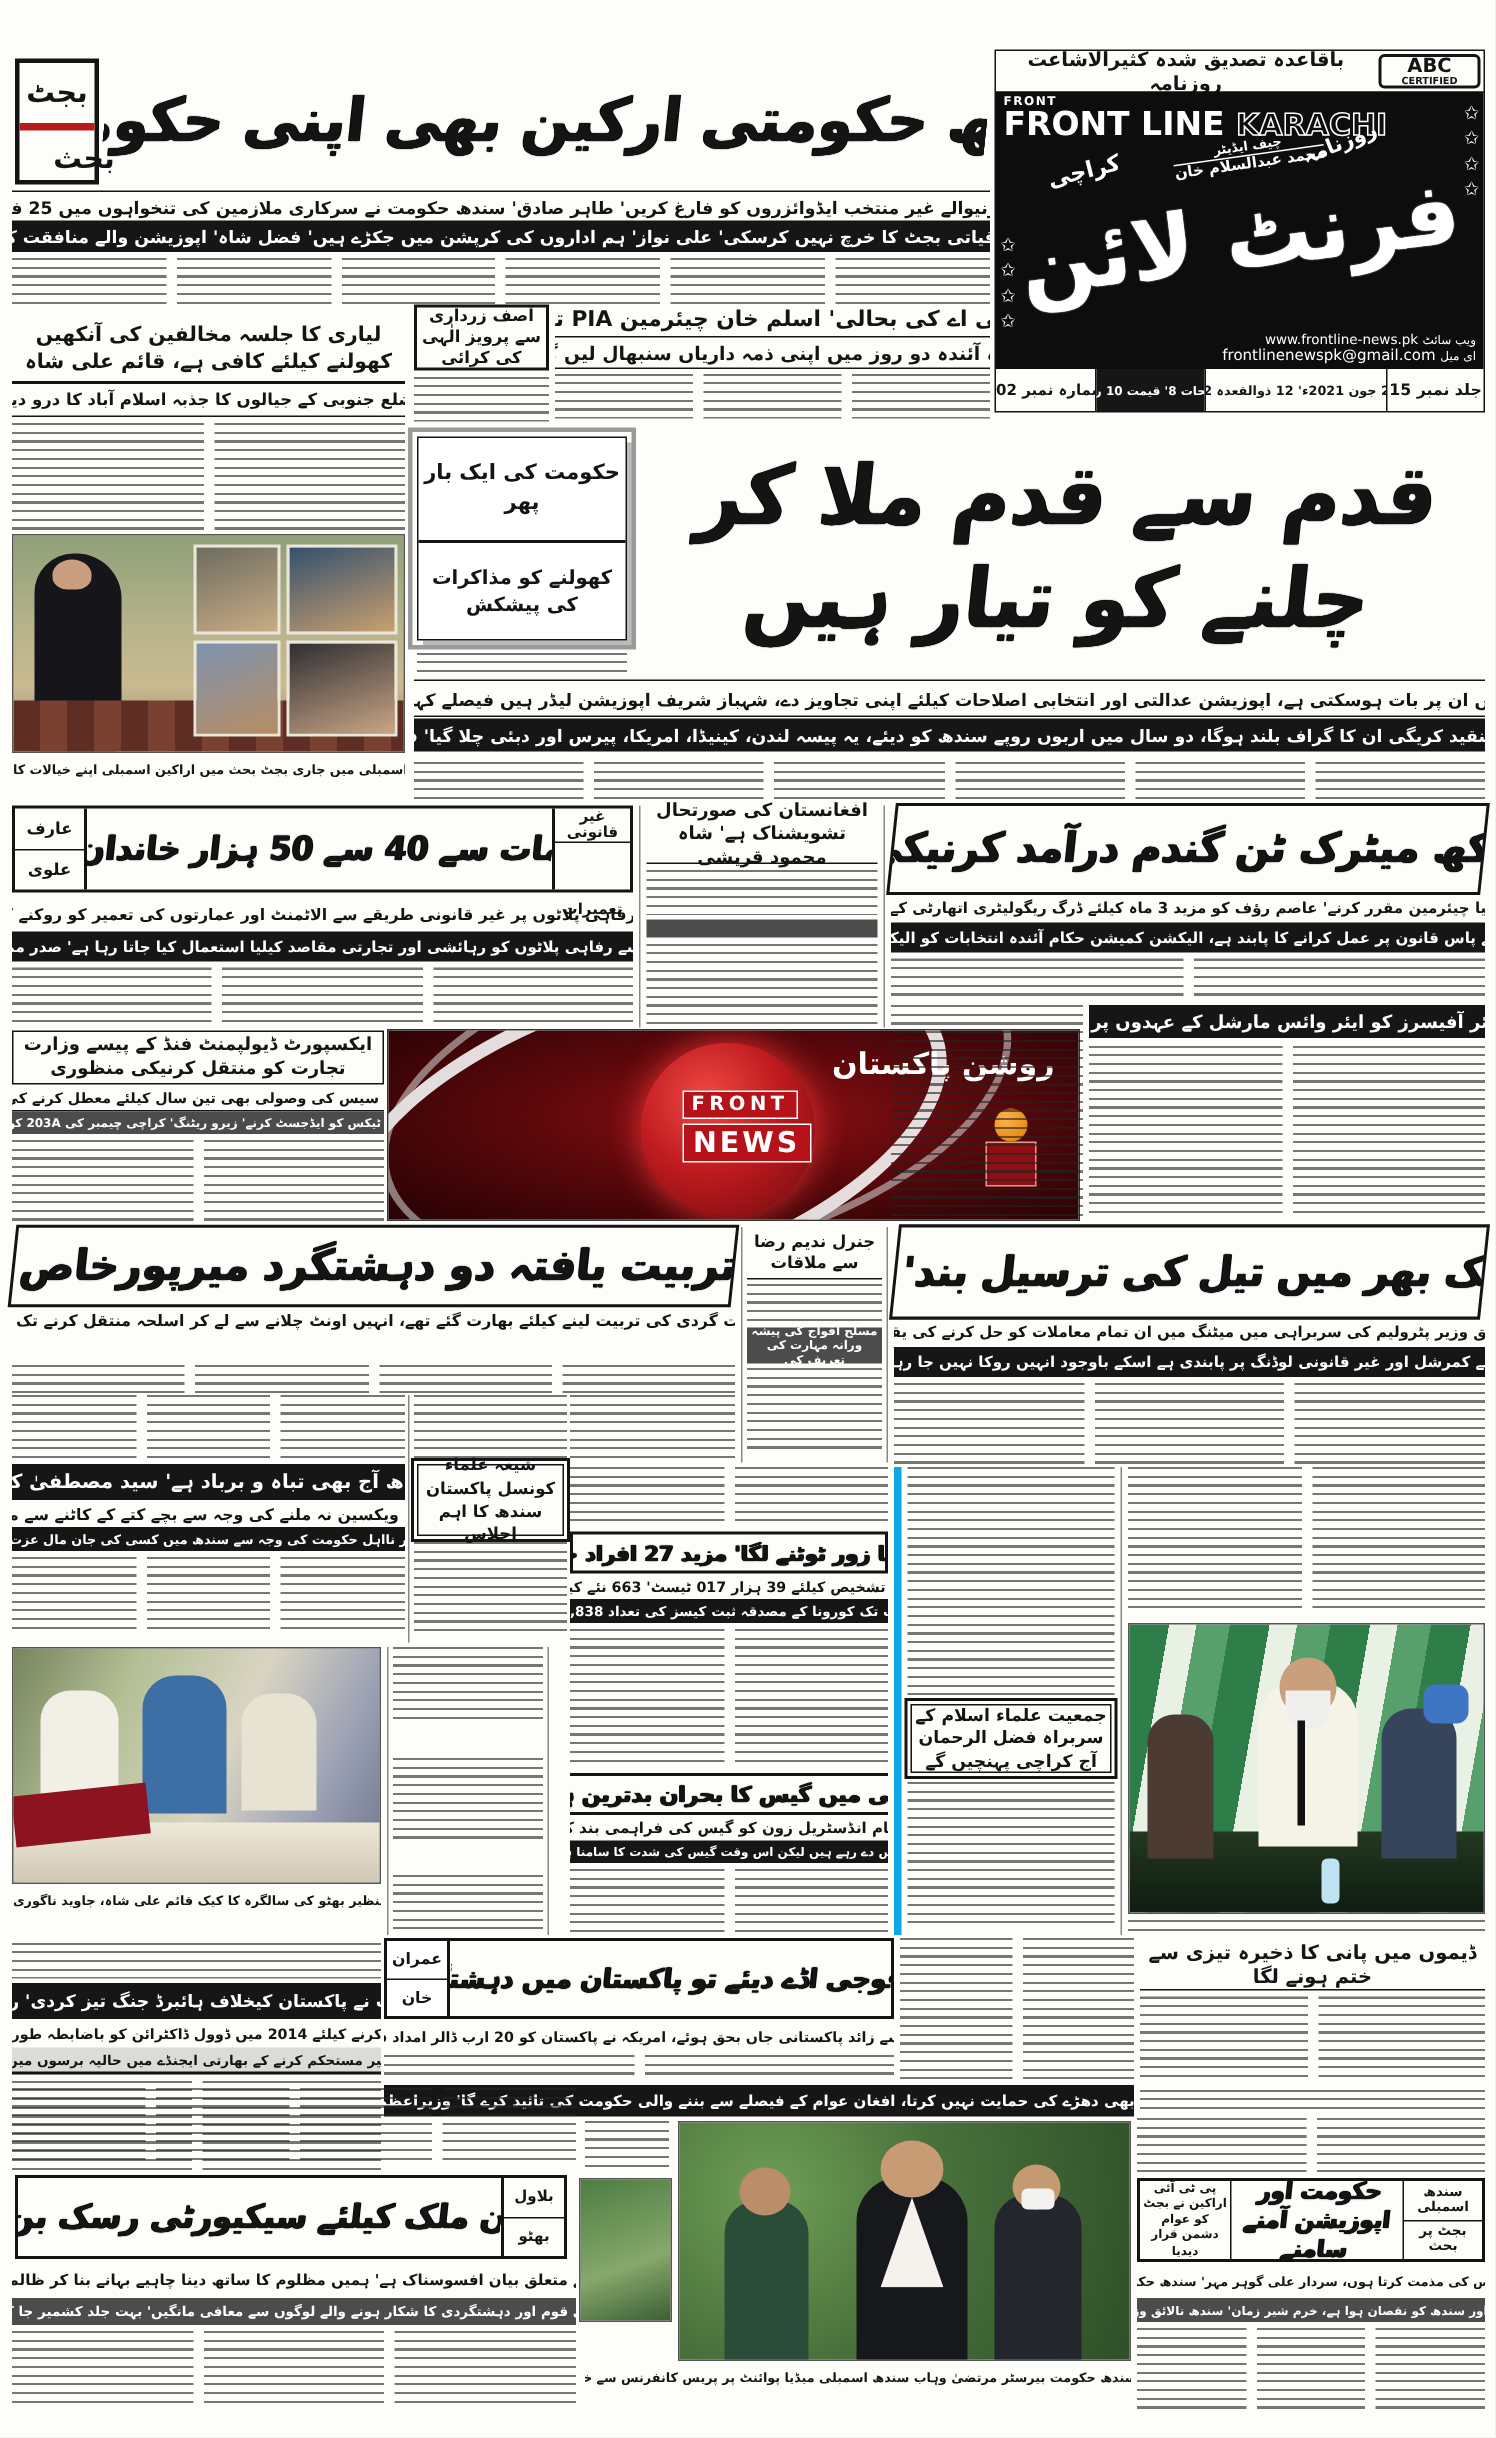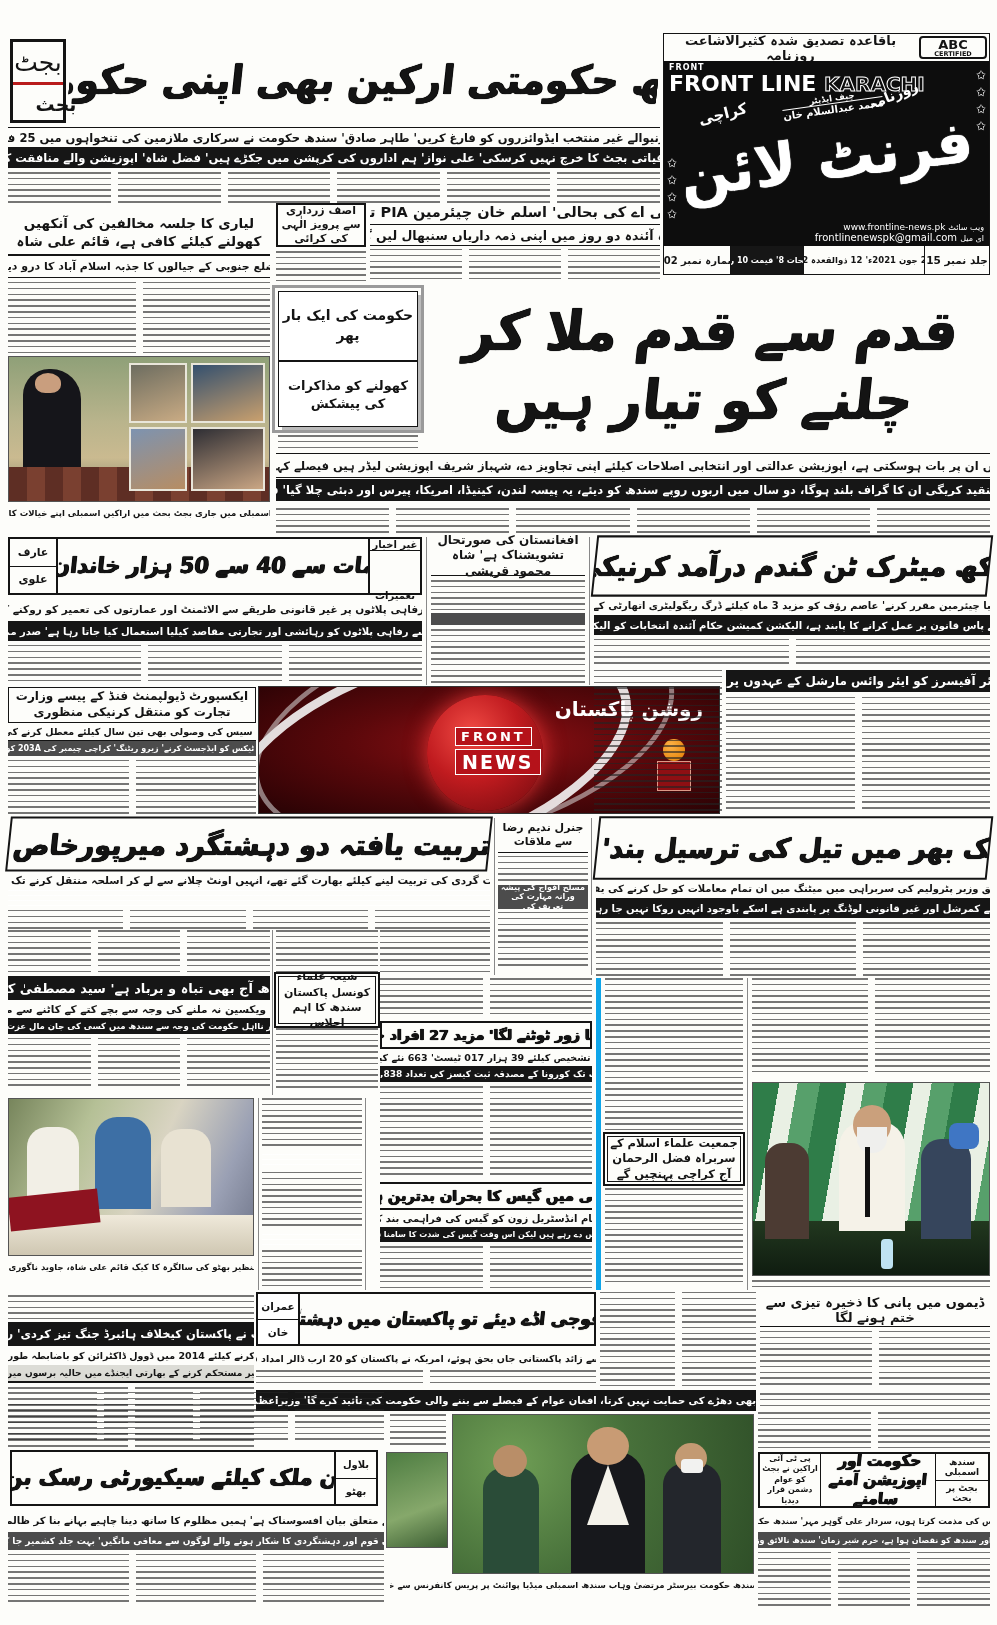--- a/index.html
+++ b/index.html
@@ -23,21 +23,21 @@
   .cap{font-size:8.5px;font-weight:bold;}
   .stars{display:flex;flex-direction:column;gap:5px;color:#fff;font-size:12px;line-height:1;}
 </style>
 </head>
 <body>
 
 <div class="page">
 
   <div class="b" style="left:8px;top:35px;width:652px;height:133px;">
     <div class="b bx" style="left:2px;top:4px;width:56px;height:84px;border-width:3px;">
-      <div class="u c" style="height:40px;font-size:25px;font-weight:normal;border-bottom:3px solid #b91c1c;">بجٹ</div>
+      <div class="u c" style="height:40px;font-size:19px;font-weight:bold;border-bottom:5px solid #b91c1c;">بجٹ</div>
       <div class="u c" style="height:38px;font-size:19px;font-weight:bold;padding-left:36px;">بحث</div>
     </div>
     <div class="b u c nw heavy sk" style="left:62px;top:0;width:588px;height:90px;font-size:38px;">اپوزیشن کیساتھ حکومتی ارکین بھی اپنی حکومت پر برس پڑے</div>
     <div class="b u c nw" style="left:0;top:92px;width:652px;height:21px;font-size:11.5px;font-weight:bold;border-top:1.5px solid #141414;border-bottom:1.5px solid #141414;">وزیراعظم کو مس گائیڈ کرنیوالے غیر منتخب ایڈوائزروں کو فارغ کریں' طاہر صادق' سندھ حکومت نے سرکاری ملازمین کی تنخواہوں میں 25 فیصد اضافہ کیا' شازیہ مری</div>
     <div class="b u c nw strip" style="left:0;top:113px;width:652px;height:20px;font-size:11.5px;">سندھ کی حکومت 60 فیصد اپنے ترقیاتی بجٹ کا خرچ نہیں کرسکی' علی نواز' ہم اداروں کی کرپشن میں جکڑے ہیں' فضل شاہ' اپوزیشن والے منافقت کب تک کریں گے' ثناءاللہ مستی خیل</div>
   </div>
   <div class="b cols" style="left:8px;top:172px;width:652px;height:34px;">
     <div class="fill"></div>
     <div class="fill"></div>
     <div class="fill"></div>
@@ -139,21 +139,21 @@
     <div class="fill"></div>
     <div class="fill"></div>
     <div class="fill"></div>
     <div class="fill"></div>
     <div class="fill"></div>
   </div>
 
   <div class="b" style="left:8px;top:537px;width:414px;height:148px;">
     <div class="b bx" style="left:0;top:0;width:414px;height:58px;display:flex;flex-direction:row-reverse;">
       <div style="width:50px;border-left:2px solid #141414;display:flex;flex-direction:column;">
-        <div class="u c" style="flex:1;font-size:10px;font-weight:bold;border-bottom:1px solid #141414;">غیر اخبار</div>
+        <div class="u c" style="flex:1;font-size:10px;font-weight:bold;border-bottom:1px solid #141414;">غیر قانونی</div>
         <div class="u c" style="flex:1;font-size:10px;font-weight:bold;margin-top:39px;">تعمیرات</div>
       </div>
       <div class="u c nw heavy sk" style="flex:1;font-size:21px;">عدالتی احکامات سے 40 سے 50 ہزار خاندان متاثر ہونگے</div>
       <div style="width:46px;border-right:2px solid #141414;display:flex;flex-direction:column;">
         <div class="u c" style="flex:1;font-size:11px;font-weight:bold;border-bottom:1px solid #141414;">عارف</div>
         <div class="u c" style="flex:1;font-size:11px;font-weight:bold;">علوی</div>
       </div>
     </div>
     <div class="u c nw" style="position:absolute;left:0;top:62px;width:414px;height:20px;font-size:10.5px;font-weight:bold;">چیف جسٹس نے رہائشی اور رفاہی پلاٹوں پر غیر قانونی طریقے سے الاٹمنٹ اور عمارتوں کی تعمیر کو روکنے کے لیے احکامات جاری کیے ہیں</div>
     <div class="u c nw strip" style="position:absolute;left:0;top:84px;width:414px;height:20px;font-size:10px;">کے ایم سی کی ملی بھگت سے رفاہی پلاٹوں کو رہائشی اور تجارتی مقاصد کیلیا استعمال کیا جاتا رہا ہے' صدر مملکت کی متاثرین سے گفتگو</div>

